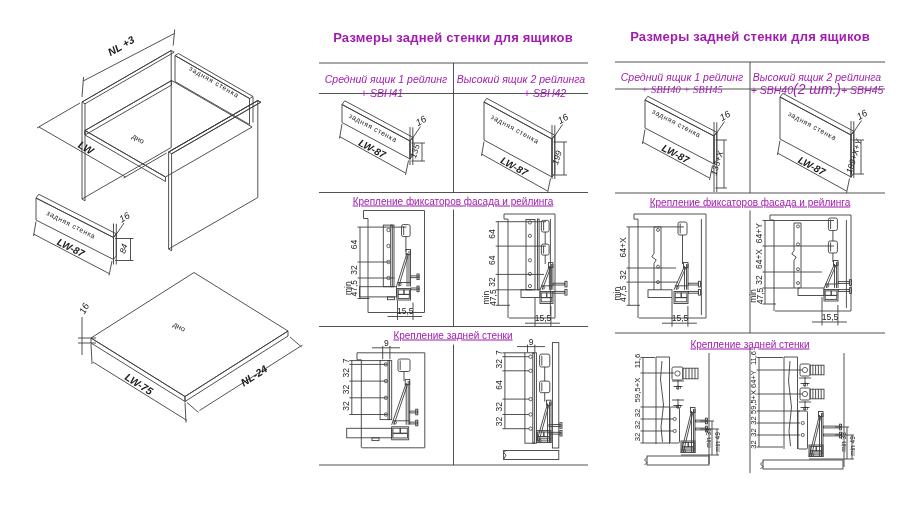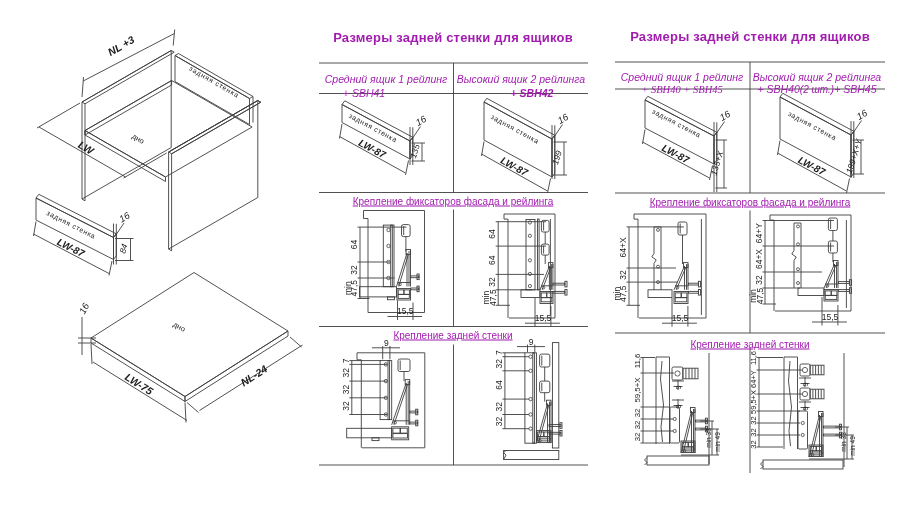--- a/index.html
+++ b/index.html
@@ -754,28 +754,28 @@
 <text x="756.0" y="379.0" text-anchor="middle" transform="rotate(-90 756.0 379.0)" style="font-size:7.5px;" fill="#1c1c1c">64+Y</text>
 <text x="756.0" y="402.0" text-anchor="middle" transform="rotate(-90 756.0 402.0)" style="font-size:7.5px;" fill="#1c1c1c">59,5+X</text>
 <text x="756.0" y="420.5" text-anchor="middle" transform="rotate(-90 756.0 420.5)" style="font-size:7.5px;" fill="#1c1c1c">32</text>
 <text x="756.0" y="432.5" text-anchor="middle" transform="rotate(-90 756.0 432.5)" style="font-size:7.5px;" fill="#1c1c1c">32</text>
 <text x="756.0" y="444.5" text-anchor="middle" transform="rotate(-90 756.0 444.5)" style="font-size:7.5px;" fill="#1c1c1c">32</text>
 </g>
   </svg>
 
   <div class="t title" style="left:453px;top:36.5px;">Размеры задней стенки для ящиков</div>
   <div class="t colhead" style="left:386px;top:73px;">Средний ящик 1 рейлинг</div>
-  <div class="t colhead" style="left:364px;top:87px;">+ SBH41</div>
+  <div class="t colhead" style="left:382px;top:87px;">+ SBH41</div>
   <div class="t colhead" style="left:521px;top:73px;">Высокий ящик 2 рейлинга</div>
-  <div class="t colhead" style="left:532px;top:87px;font-weight:bold;">+ SBH42</div>
+  <div class="t colhead" style="left:545px;top:87px;">+ SBH42</div>
   <div class="t subhead" style="left:453px;top:200.5px;">Крепление фиксаторов фасада и рейлинга</div>
   <div class="t subhead" style="left:453px;top:335px;">Крепление задней стенки</div>
 
   <div class="t title" style="left:750px;top:35.5px;">Размеры задней стенки для ящиков</div>
   <div class="t colhead" style="left:682px;top:70.5px;">Средний ящик 1 рейлинг</div>
   <div class="t colhead" style="left:682px;top:83px;font-family:Liberation Serif, serif;">+ SBH40 + SBH45</div>
   <div class="t colhead" style="left:817px;top:70.5px;">Высокий ящик 2 рейлинга</div>
   <div class="t colhead" style="left:817px;top:83px;">
-    <span>+ SBH40</span><span style="font-size:10px;">(2 шт.)</span><span>+ SBH45</span>
+    <span>+ SBH40</span><span style="font-size:14px;">(2 шт.)</span><span>+ SBH45</span>
   </div>
   <div class="t subhead" style="left:750px;top:202px;">Крепление фиксаторов фасада и рейлинга</div>
   <div class="t subhead" style="left:750px;top:344px;">Крепление задней стенки</div>
 </div>
 
 </body></html>

